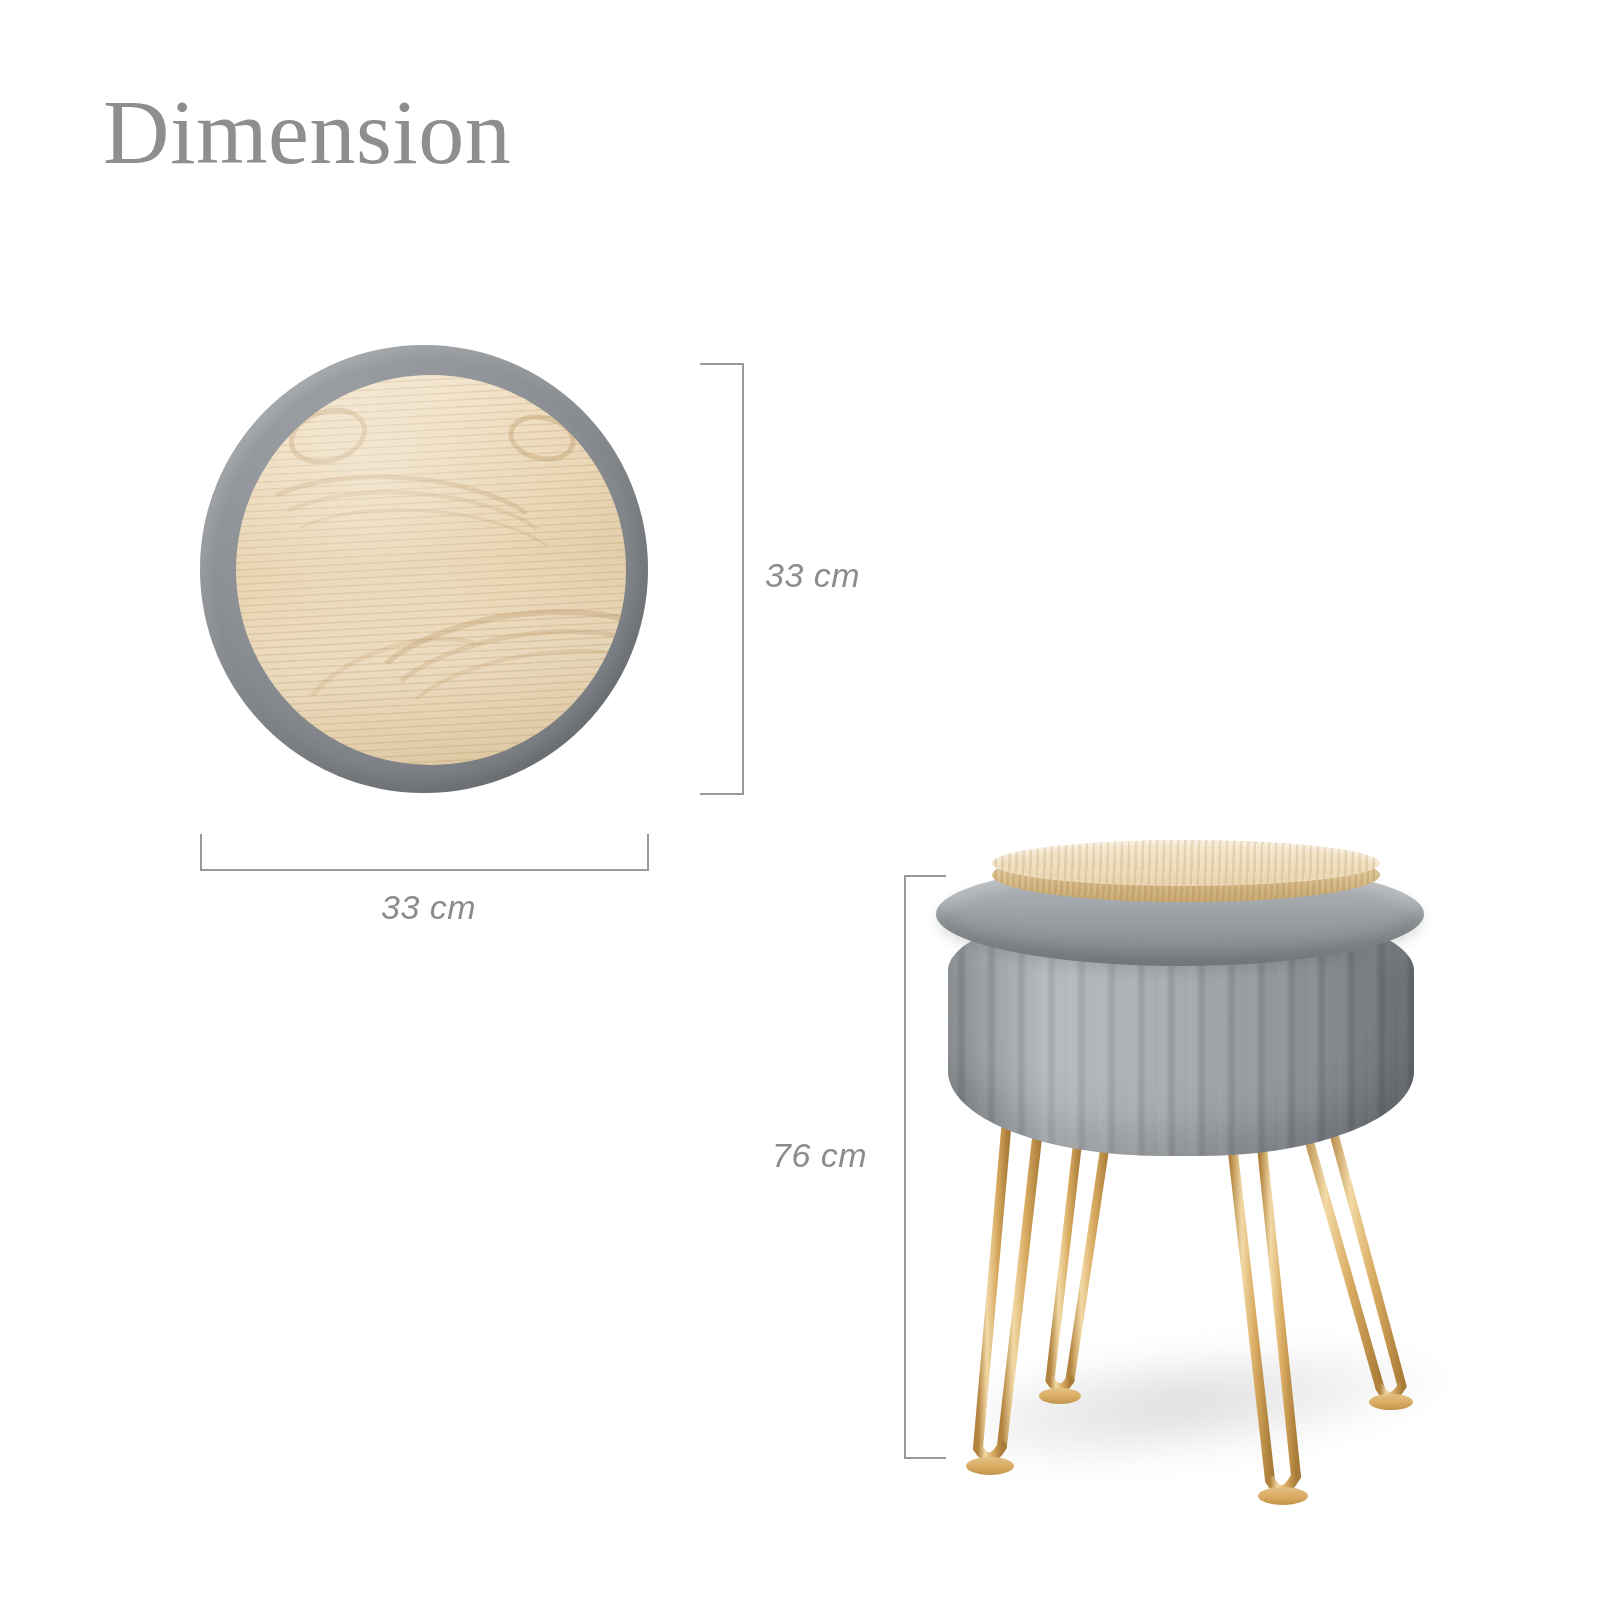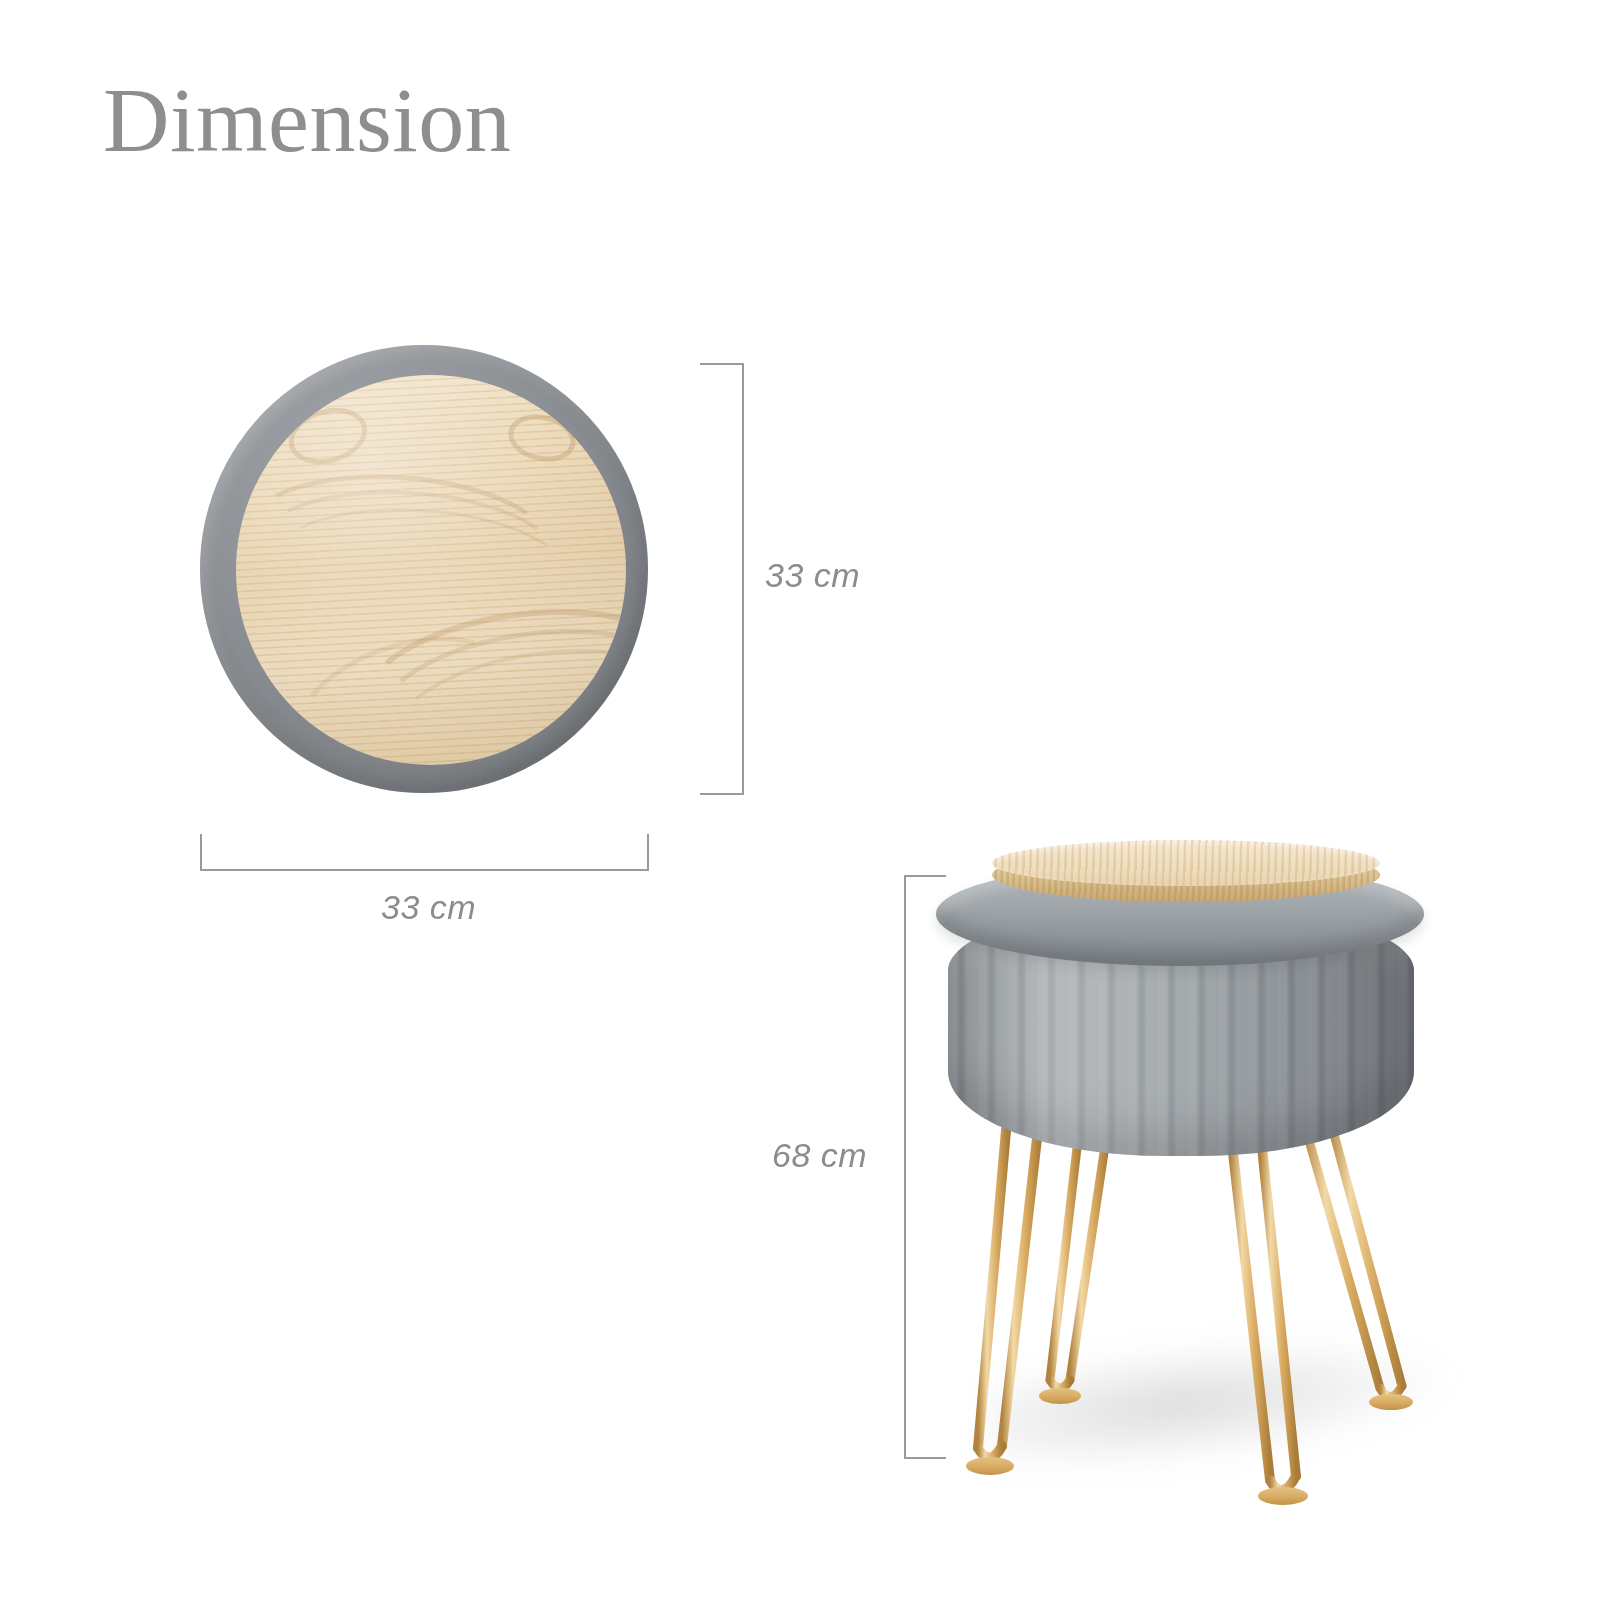--- a/index.html
+++ b/index.html
@@ -13,21 +13,21 @@
     height: 1600px;
     background: #ffffff;
     overflow: hidden;
     font-family: "Liberation Sans", sans-serif;
   }
 
   
   #title {
     position: absolute;
     left: 103px;
-    top: 72px;
+    top: 84px;
     font-family: "Liberation Serif", serif;
     font-size: 92px;
     line-height: 1.05;
     color: #8e8e8e;
     letter-spacing: 0.5px;
     white-space: nowrap;
   }
 
   
   .dim-label {
@@ -341,15 +341,15 @@
       <div id="sv-lid-edge-grain"></div>
     </div>
     <div id="sv-lid-top">
       <div id="sv-lid-top-grain"></div>
     </div>
   </div>
 
   <div class="dl-line" id="sv-h-tick-t"></div>
   <div class="dl-line" id="sv-h-vert"></div>
   <div class="dl-line" id="sv-h-tick-b"></div>
-  <div class="dim-label" id="label-side-height">68 cm</div>
+  <div class="dim-label" id="label-side-height">76 cm</div>
 
 </div>
 
 </body></html>

